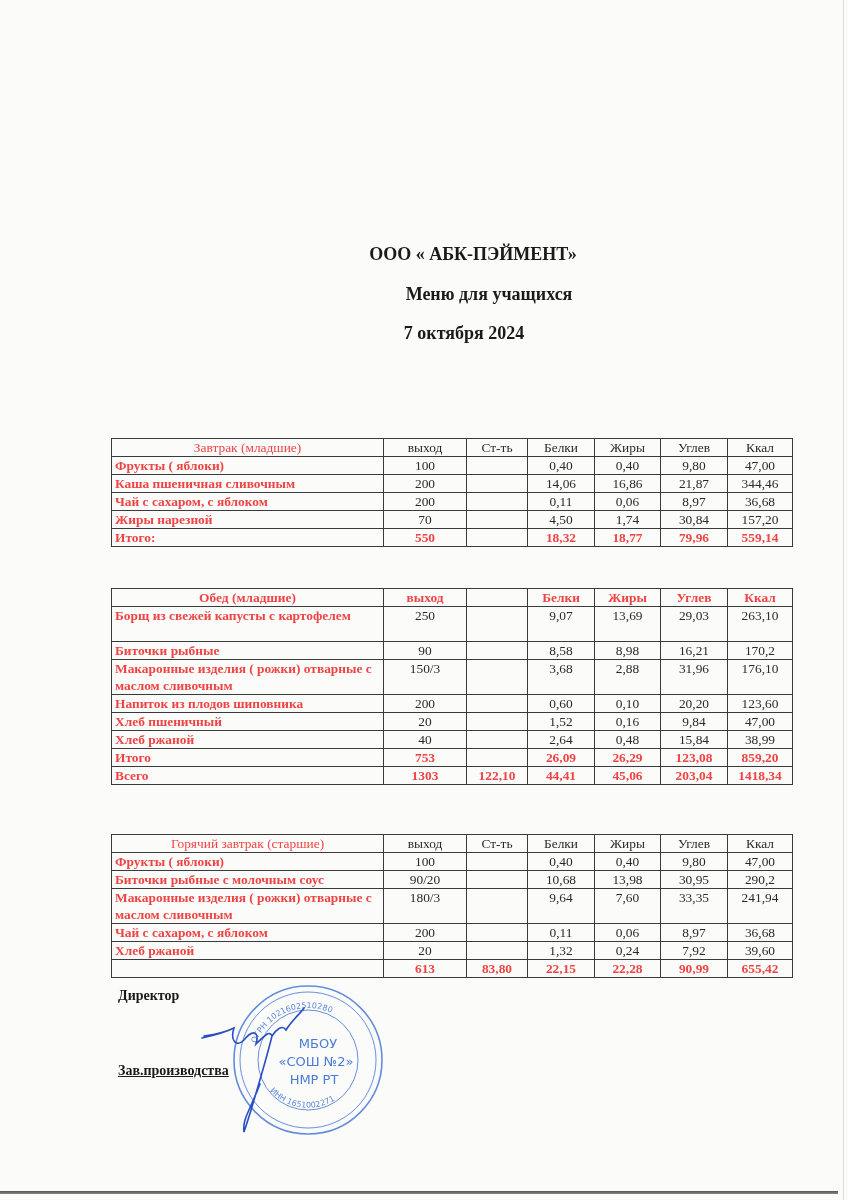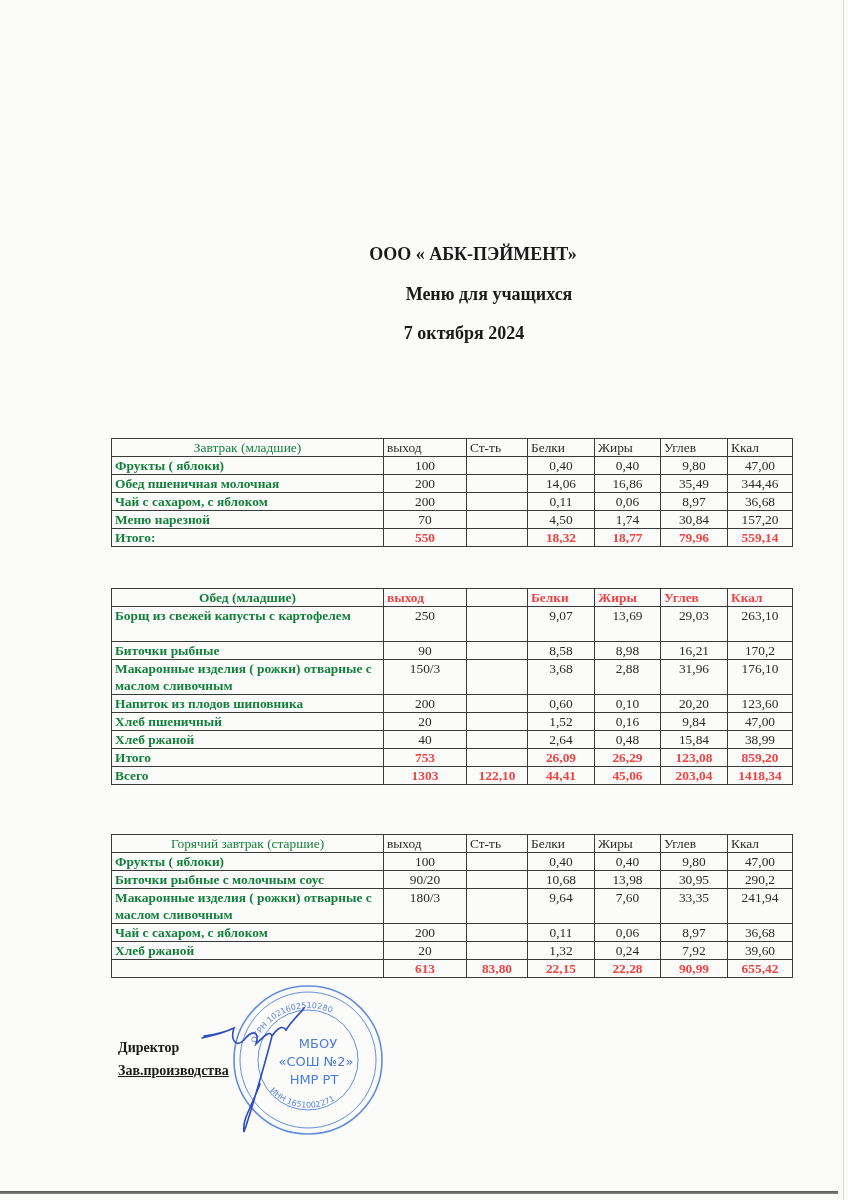--- a/index.html
+++ b/index.html
@@ -23,31 +23,31 @@
 
   table.menu {
     position: absolute; left: 111px; width: 681px;
     border-collapse: collapse; table-layout: fixed;
     font-size: 13.4px;
   }
   table.menu td {
     border: 1px solid #3a3a3a; padding: 0 3px; line-height: 17px; vertical-align: top;
     text-align: center; color: #2a2a2a;
   }
-  table.menu td.name { text-align: left; font-weight: bold; color: #15803d; }
-  table.menu tr.hdr td { text-align: left; }
+  table.menu td.name { text-align: left; font-weight: bold; color: #ef4444; }
+  table.menu tr.hdr td { text-align: center; }
   table.menu tr.hdr td.name { text-align: center; }
   table.menu .b { font-weight: bold; color: #ef4444; }
   table.menu tr.two td { height: 34px; margin-top: 32px; }
   #t1 { top: 438px; }
   #t2 { top: 588px; }
   #t3 { top: 834px; }
 
   .sig { position: absolute; left: 118px; font-weight: bold; font-size: 14px; }
-  .sig1 { top: 1040px; }
+  .sig1 { top: 988px; }
   .sig2 { top: 1063px; text-decoration: underline; }
 
   .stamp { position: absolute; left: 232px; top: 984px; width: 152px; height: 152px; }
   .signature { position: absolute; left: 200px; top: 1000px; width: 130px; height: 135px; }
 </style>
 </head>
 <body>
 
 <div class="scan-edge-right"></div>
 <div class="scan-line-bottom"></div>
@@ -79,39 +79,39 @@
       <tr>
         <td class="name">Фрукты ( яблоки)</td>
         <td>100</td>
         <td></td>
         <td>0,40</td>
         <td>0,40</td>
         <td>9,80</td>
         <td>47,00</td>
       </tr>
       <tr>
-        <td class="name">Обед пшеничная молочная</td>
+        <td class="name">Каша пшеничная сливочным</td>
         <td>200</td>
         <td></td>
         <td>14,06</td>
         <td>16,86</td>
-        <td>35,49</td>
+        <td>21,87</td>
         <td>344,46</td>
       </tr>
       <tr>
         <td class="name">Чай с сахаром, с яблоком</td>
         <td>200</td>
         <td></td>
         <td>0,11</td>
         <td>0,06</td>
         <td>8,97</td>
         <td>36,68</td>
       </tr>
       <tr>
-        <td class="name">Меню нарезной</td>
+        <td class="name">Жиры нарезной</td>
         <td>70</td>
         <td></td>
         <td>4,50</td>
         <td>1,74</td>
         <td>30,84</td>
         <td>157,20</td>
       </tr>
       <tr>
         <td class="name b">Итого:</td>
         <td class="b">550</td>

